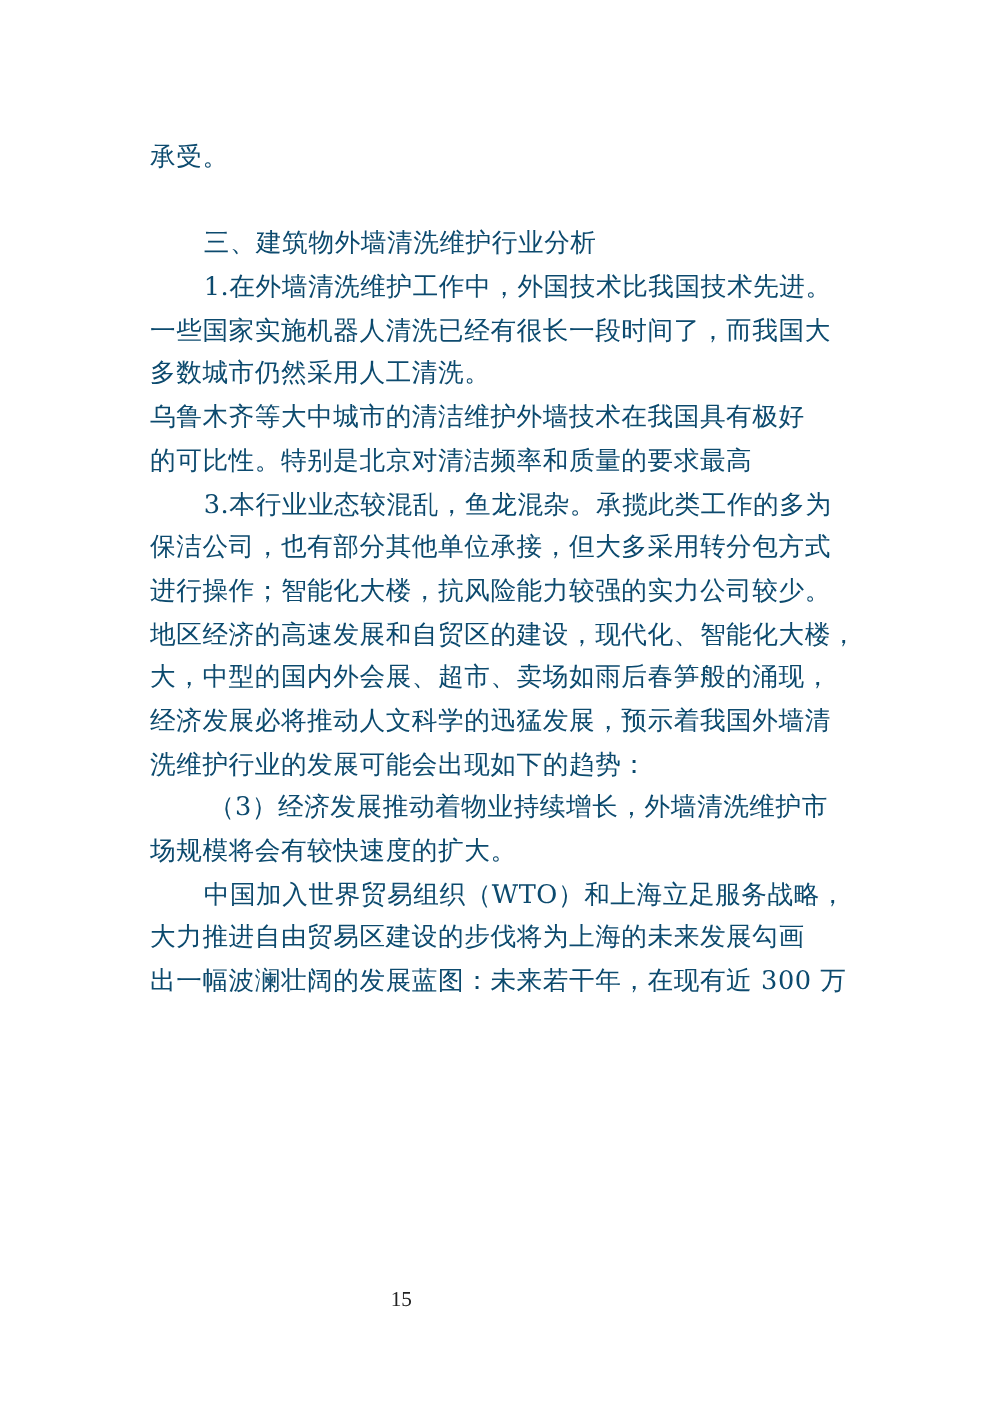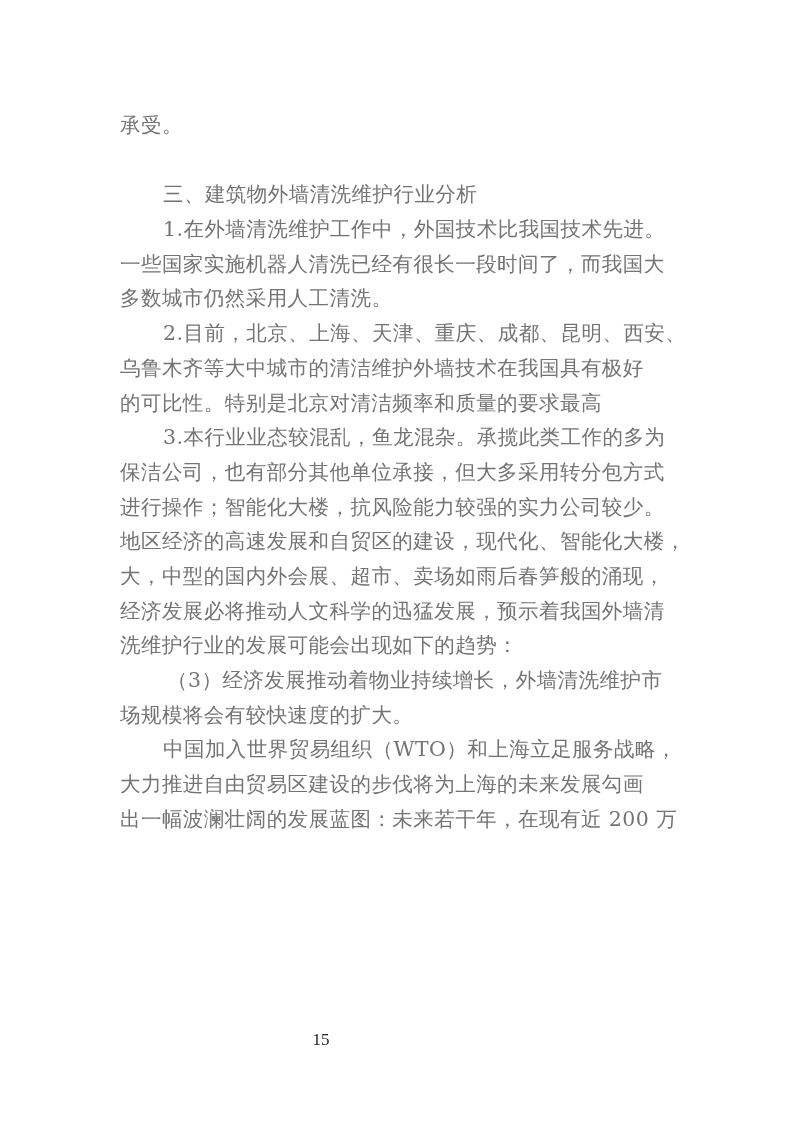--- a/index.html
+++ b/index.html
@@ -1,20 +1,20 @@
 <!DOCTYPE html>
 <html><head>
   <meta charset="utf-8">
   <style>
     html, body { margin: 0; padding: 0; background: #ffffff; }
     body { width: 793px; height: 1122px; position: relative; overflow: hidden; }
     .page {
       position: absolute; left: 120px; top: 108px; width: 556px;
       font-family: "DejaVu Serif", "Liberation Serif", serif;
-      font-size: 20.5px; color: #737373;
+      font-size: 20.5px; color: #0c4a6e;
     }
     .line { height: 34.7px; line-height: 34.7px; white-space: nowrap; letter-spacing: 0.45px; }
     .indent { padding-left: 43px; }
     .indent2 { padding-left: 47px; }
     .gap { height: 34.7px; }
     .page-number {
       position: absolute; top: 1030px; left: 0; width: 642px; text-align: center;
       font-family: "Liberation Serif", "DejaVu Serif", serif; font-size: 17px; color: #222;
     }
   </style>
@@ -23,34 +23,33 @@
 
 <div class="page">
   <div class="line">承受。</div>
   <div class="gap"></div>
   <div class="line indent">三、建筑物外墙清洗维护行业分析</div>
 
   <div class="line indent">1.在外墙清洗维护工作中，外国技术比我国技术先进。</div>
   <div class="line">一些国家实施机器人清洗已经有很长一段时间了，而我国大</div>
   <div class="line">多数城市仍然采用人工清洗。</div>
 
-  <div class="line indent">2.目前，北京、上海、天津、重庆、成都、昆明、西安、</div>
   <div class="line">乌鲁木齐等大中城市的清洁维护外墙技术在我国具有极好</div>
   <div class="line">的可比性。特别是北京对清洁频率和质量的要求最高</div>
 
   <div class="line indent">3.本行业业态较混乱，鱼龙混杂。承揽此类工作的多为</div>
   <div class="line">保洁公司，也有部分其他单位承接，但大多采用转分包方式</div>
   <div class="line">进行操作；智能化大楼，抗风险能力较强的实力公司较少。</div>
 
   <div class="line">地区经济的高速发展和自贸区的建设，现代化、智能化大楼，</div>
   <div class="line">大，中型的国内外会展、超市、卖场如雨后春笋般的涌现，</div>
   <div class="line">经济发展必将推动人文科学的迅猛发展，预示着我国外墙清</div>
   <div class="line">洗维护行业的发展可能会出现如下的趋势：</div>
 
   <div class="line indent2">（3）经济发展推动着物业持续增长，外墙清洗维护市</div>
   <div class="line">场规模将会有较快速度的扩大。</div>
 
   <div class="line indent">中国加入世界贸易组织（WTO）和上海立足服务战略，</div>
   <div class="line">大力推进自由贸易区建设的步伐将为上海的未来发展勾画</div>
-  <div class="line">出一幅波澜壮阔的发展蓝图：未来若干年，在现有近 200 万</div>
+  <div class="line">出一幅波澜壮阔的发展蓝图：未来若干年，在现有近 300 万</div>
 </div>
 
 <div class="page-number">15</div>
 
 </body></html>

